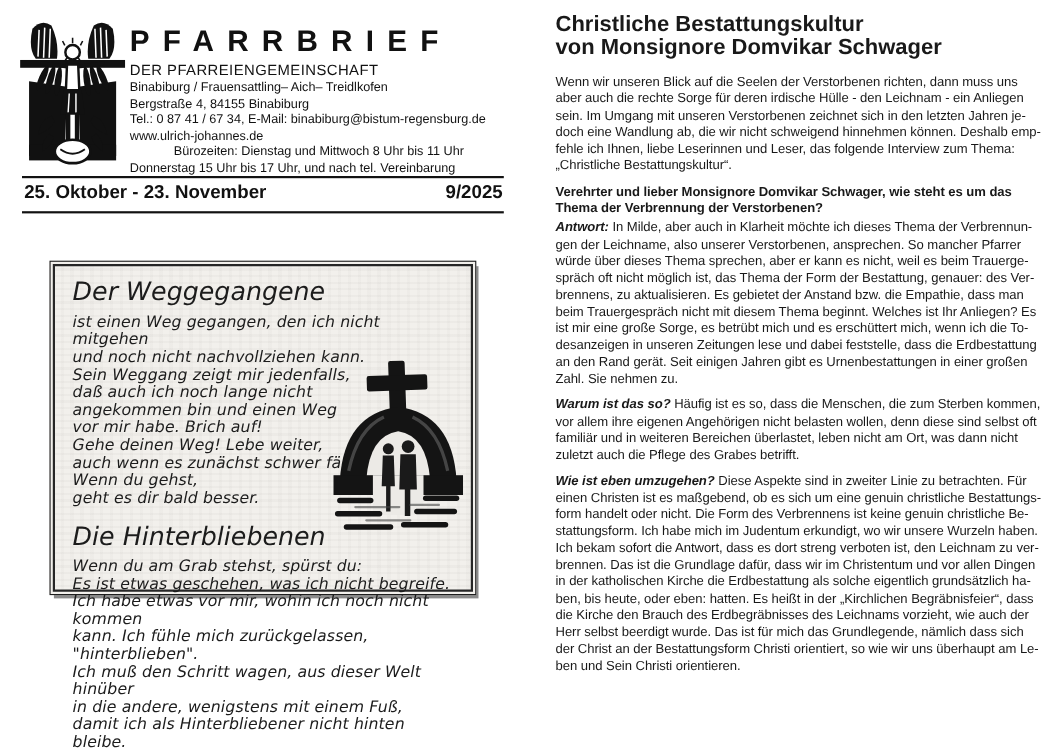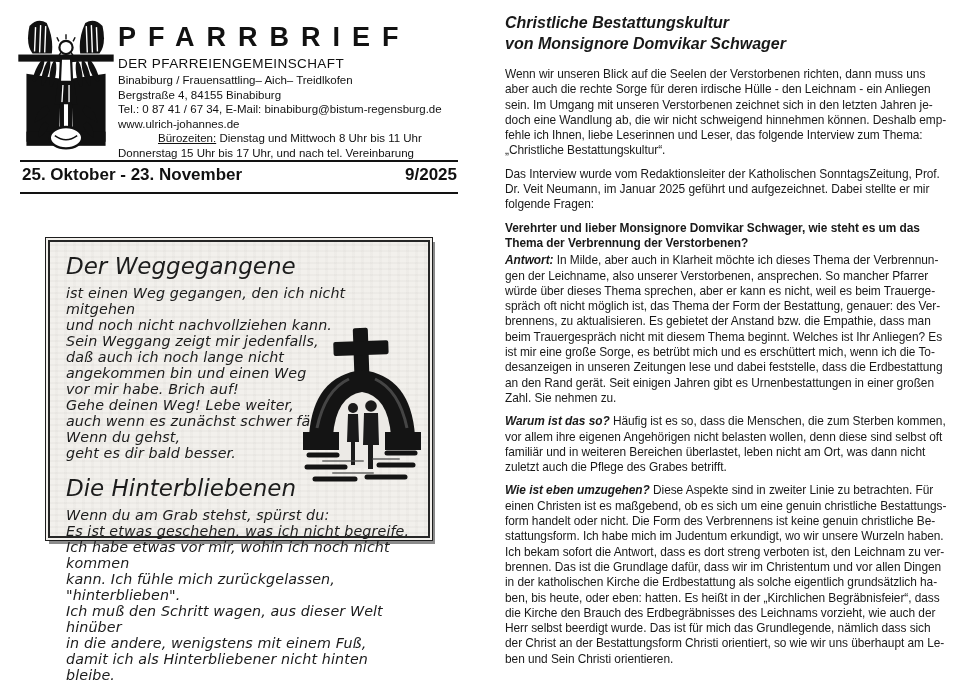--- a/index.html
+++ b/index.html
@@ -9,21 +9,21 @@
   }
   .abs{position:absolute;}
 
   
   #logo{left:16px;top:18px;width:100px;height:140px;}
   #masthead-text{left:118px;top:22px;width:352px;text-align:left;}
   .mast-title{font-size:27px;font-weight:bold;letter-spacing:12px;margin-right:-12px;white-space:nowrap;}
   .mast-sub{font-size:13.5px;margin-top:3px;letter-spacing:0.4px;}
   .mast-lines{font-size:11.5px;line-height:14.6px;margin-top:2px;white-space:pre-line;}
   .mast-line{font-size:11.5px;line-height:14.6px;}
-  .u{text-decoration:underline;padding-left:40px;}
+  .u{padding-left:40px;}
 
   .rule{left:20px;width:438px;height:2px;background:#121212;}
   #rule-top{top:160px;}
   #rule-bottom{top:192px;}
   #issue-row{left:22px;top:165px;width:435px;display:flex;justify-content:space-between;
              font-weight:bold;font-size:17px;}
 
   
   #poem-box{
     left:45px;top:237px;width:388px;height:304px;box-sizing:border-box;
@@ -35,21 +35,21 @@
     padding:14px 16px 8px 20px;
     font-family:"DejaVu Sans", sans-serif;font-style:italic;color:#1c1c1c;
   }
   .poem-title{font-size:23px;line-height:28px;margin:0 0 5px 0;font-weight:normal;}
   .poem{font-size:14.3px;line-height:16px;white-space:pre-line;letter-spacing:0.1px;}
   #poem-title-2{margin-top:13px;}
   #card-illustration{position:absolute;right:11px;top:86px;width:118px;height:170px;}
 
   
   #article{left:505px;top:12px;width:452px;color:#191919;}
-  .article-title{font-size:16px;font-weight:bold;font-style:italic;line-height:21px;
+  .article-title{font-size:20px;font-weight:bold;line-height:21px;
                  white-space:pre-line;margin:0 0 13px 0;}
   .para{font-size:11.9px;line-height:15.3px;margin:0 0 8px 0;white-space:pre-line;letter-spacing:-0.05px;}
   .q-bold{font-weight:bold;margin-bottom:2px;}
   .lead{font-weight:bold;font-style:italic;}
 </style>
 </head>
 <body>
 
 <div class="abs" id="logo">
   <svg viewBox="0 0 98 138" width="100" height="140" aria-hidden="true">
@@ -176,23 +176,20 @@
 
 <div class="abs" id="article">
   <h1 class="article-title">Christliche Bestattungskultur
 von Monsignore Domvikar Schwager</h1>
   <p class="para">Wenn wir unseren Blick auf die Seelen der Verstorbenen richten, dann muss uns
 aber auch die rechte Sorge für deren irdische Hülle - den Leichnam - ein Anliegen
 sein. Im Umgang mit unseren Verstorbenen zeichnet sich in den letzten Jahren je-
 doch eine Wandlung ab, die wir nicht schweigend hinnehmen können. Deshalb emp-
 fehle ich Ihnen, liebe Leserinnen und Leser, das folgende Interview zum Thema:
 „Christliche Bestattungskultur“.</p>
-  <p class="para">Das Interview wurde vom Redaktionsleiter der Katholischen SonntagsZeitung, Prof.
-Dr. Veit Neumann, im Januar 2025 geführt und aufgezeichnet. Dabei stellte er mir
-folgende Fragen:</p>
   <p class="para q-bold">Verehrter und lieber Monsignore Domvikar Schwager, wie steht es um das
 Thema der Verbrennung der Verstorbenen?</p>
   <p class="para"><span class="lead">Antwort:</span> <span>In Milde, aber auch in Klarheit möchte ich dieses Thema der Verbrennun-
 gen der Leichname, also unserer Verstorbenen, ansprechen. So mancher Pfarrer
 würde über dieses Thema sprechen, aber er kann es nicht, weil es beim Trauerge-
 spräch oft nicht möglich ist, das Thema der Form der Bestattung, genauer: des Ver-
 brennens, zu aktualisieren. Es gebietet der Anstand bzw. die Empathie, dass man
 beim Trauergespräch nicht mit diesem Thema beginnt. Welches ist Ihr Anliegen? Es
 ist mir eine große Sorge, es betrübt mich und es erschüttert mich, wenn ich die To-
 desanzeigen in unseren Zeitungen lese und dabei feststelle, dass die Erdbestattung

